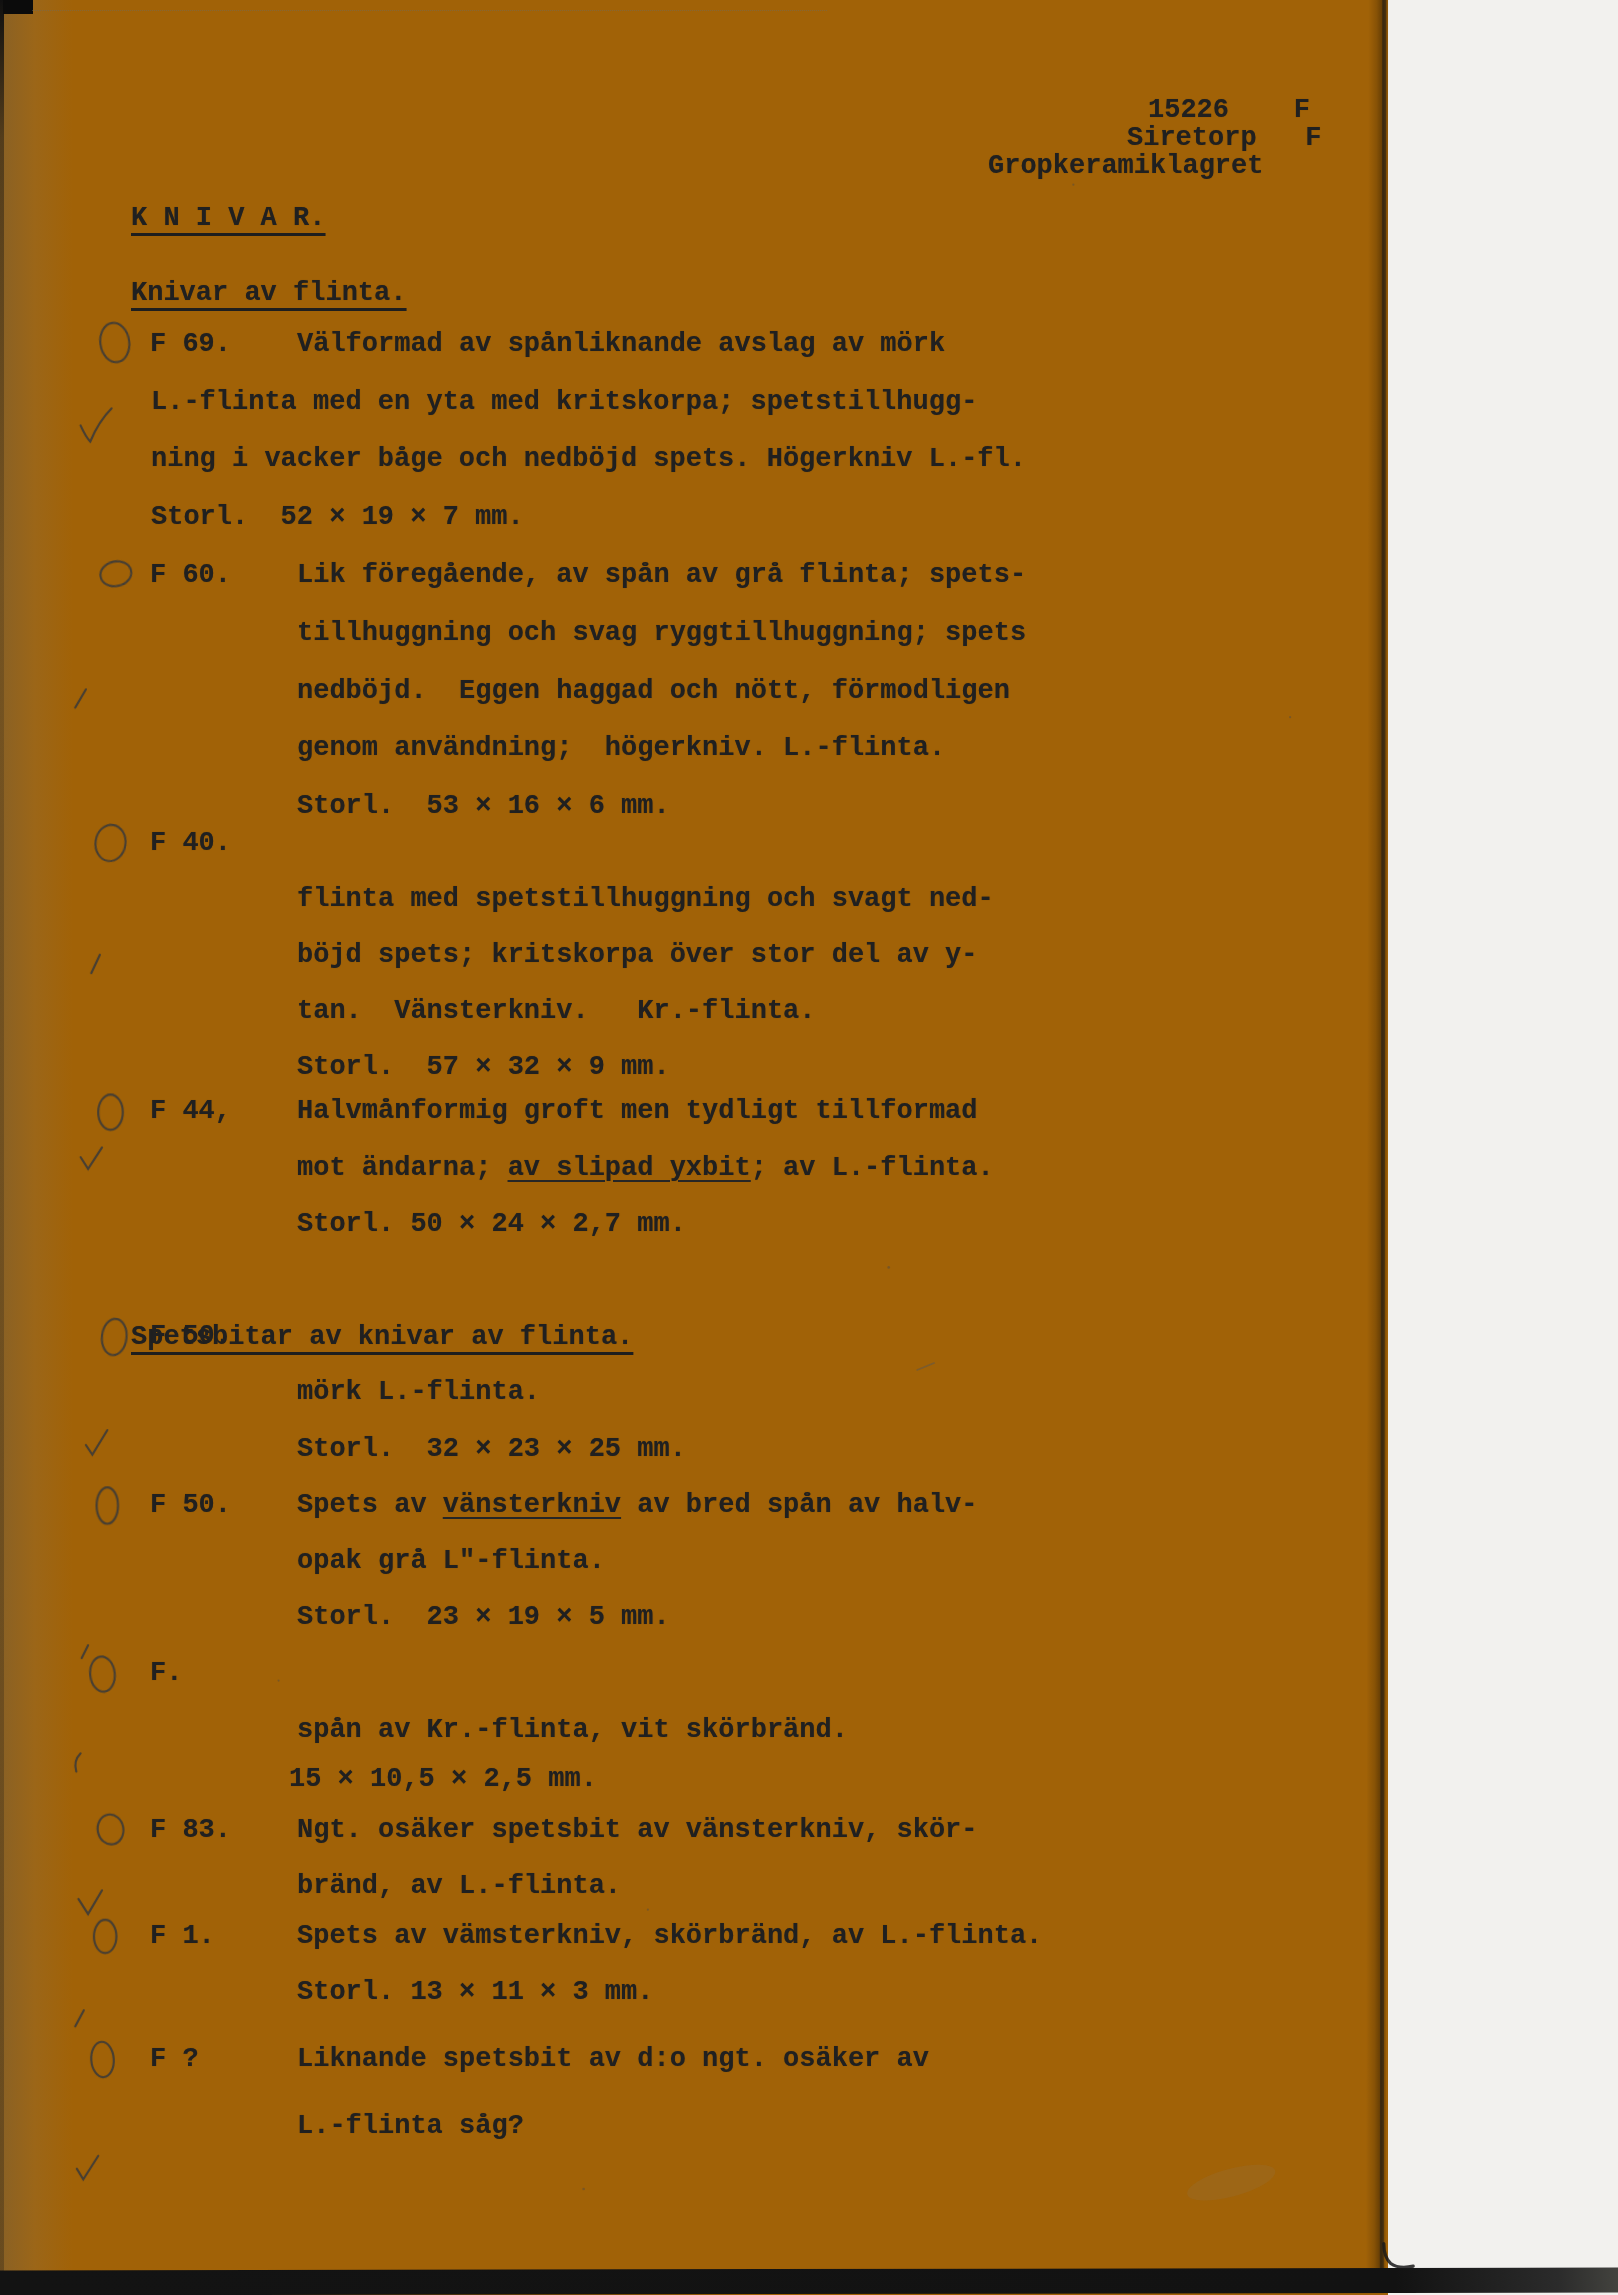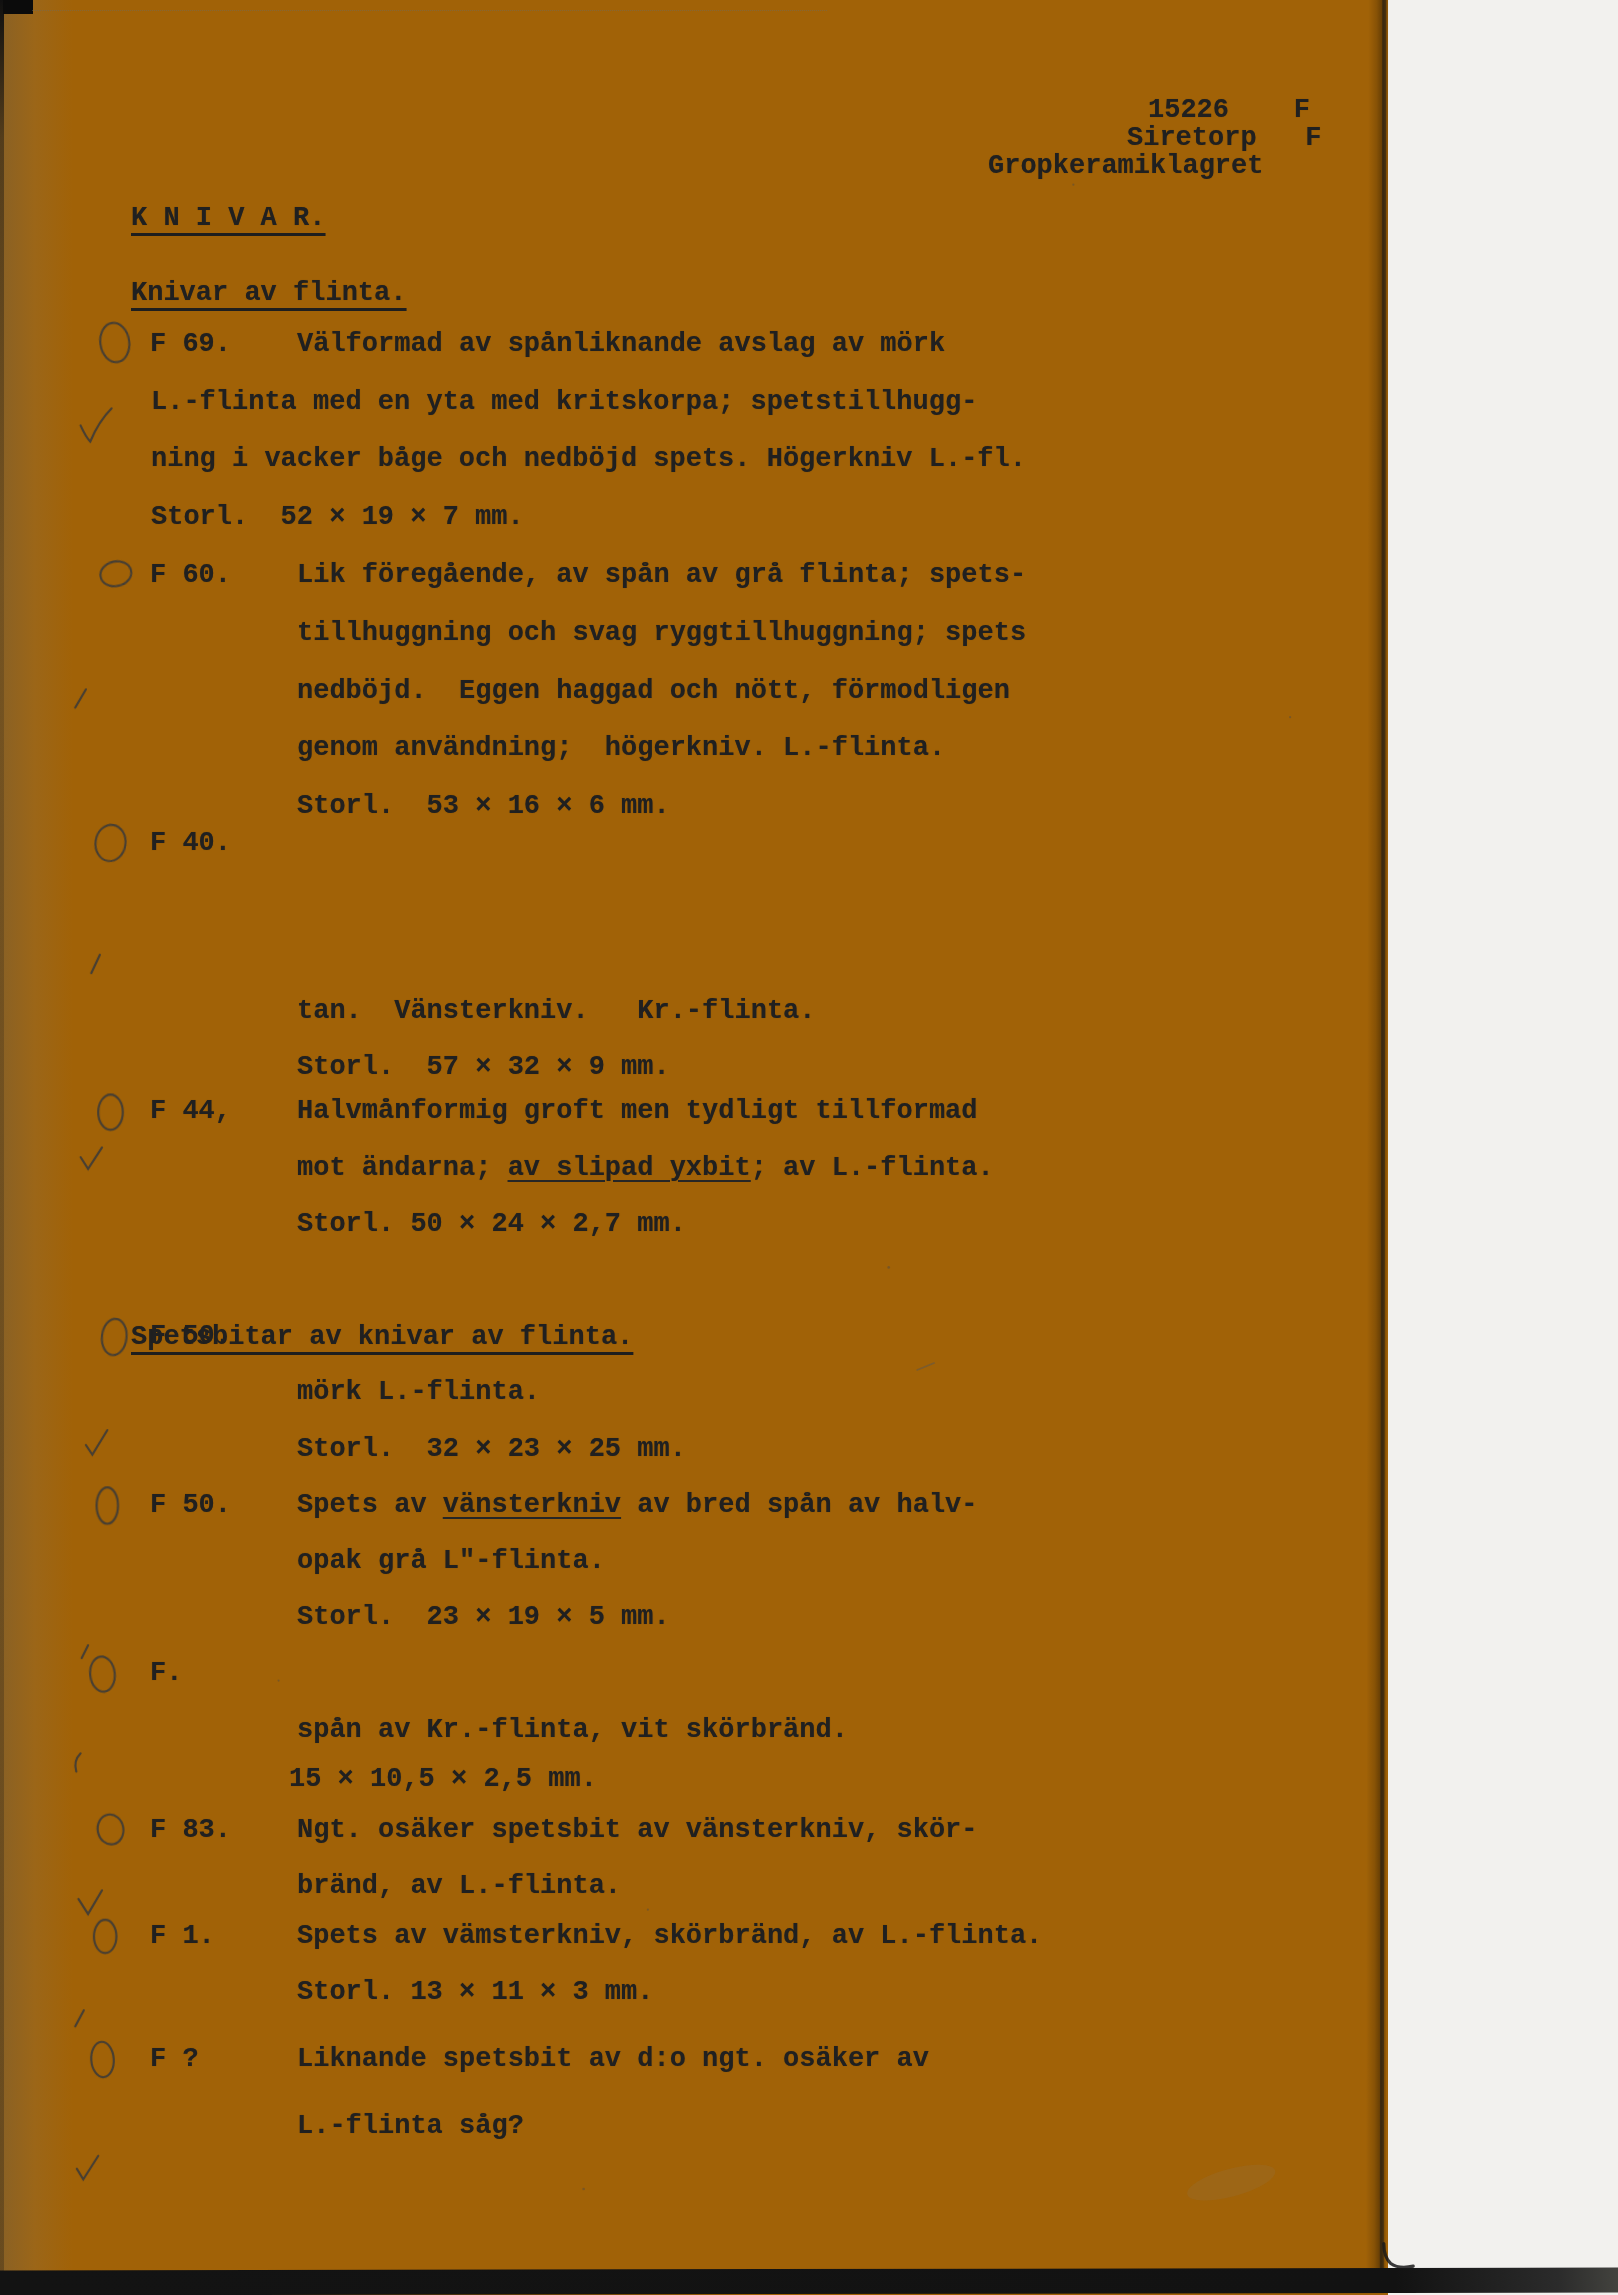--- a/index.html
+++ b/index.html
@@ -77,20 +77,22 @@
   <div class="tl" style="left:151px;top:502px"><span>Storl.  52 × 19 × 7 mm.</span></div>
 
   <div class="tl" style="left:150px;top:560px">F 60.</div>
   <div class="tl" style="left:297px;top:560px"><span>Lik föregående, av spån av grå flinta; spets-</span></div>
   <div class="tl" style="left:297px;top:618px"><span>tillhuggning och svag ryggtillhuggning; spets</span></div>
   <div class="tl" style="left:297px;top:676px"><span>nedböjd.  Eggen haggad och nött, förmodligen</span></div>
   <div class="tl" style="left:297px;top:733px"><span>genom användning;  högerkniv. L.-flinta.</span></div>
   <div class="tl" style="left:297px;top:791px"><span>Storl.  53 × 16 × 6 mm.</span></div>
 
   <div class="tl" style="left:150px;top:828px">F 40.</div>
+  <div class="tl" style="left:297px;top:884px"><span>flinta med spetstillhuggning och svagt ned-</span></div>
+  <div class="tl" style="left:297px;top:940px"><span>böjd spets; kritskorpa över stor del av y-</span></div>
   <div class="tl" style="left:297px;top:996px"><span>tan.  Vänsterkniv.   Kr.-flinta.</span></div>
   <div class="tl" style="left:297px;top:1052px"><span>Storl.  57 × 32 × 9 mm.</span></div>
 
   <div class="tl" style="left:150px;top:1096px">F 44,</div>
   <div class="tl" style="left:297px;top:1096px"><span>Halvmånformig groft men tydligt tillformad</span></div>
   <div class="tl" style="left:297px;top:1153px"><span>mot ändarna; </span><span class="u">av slipad yxbit</span><span>; av L.-flinta.</span></div>
   <div class="tl" style="left:297px;top:1209px"><span>Storl. 50 × 24 × 2,7 mm.</span></div>
 
   <div class="tl ulh" style="left:131px;top:1322px">Spetsbitar av knivar av flinta.</div>
 

